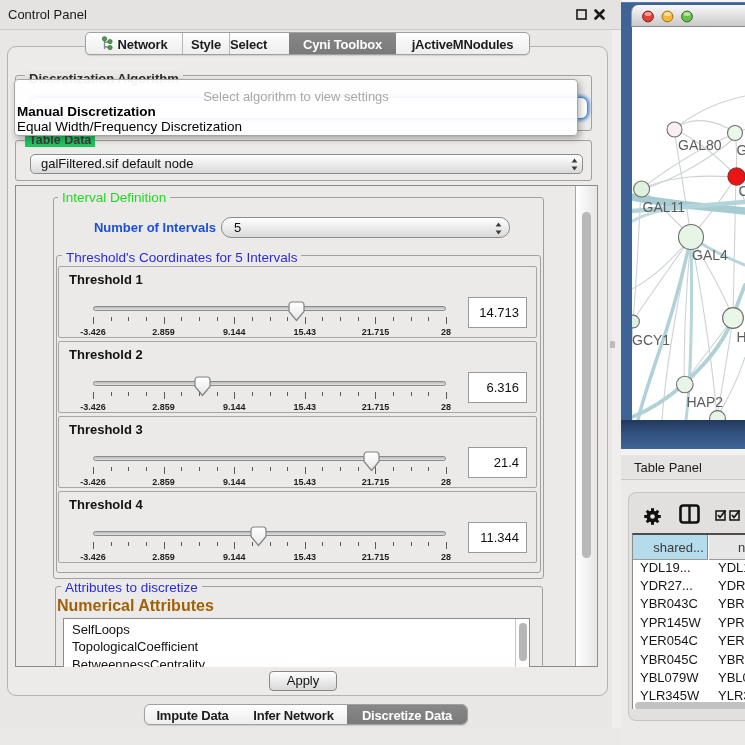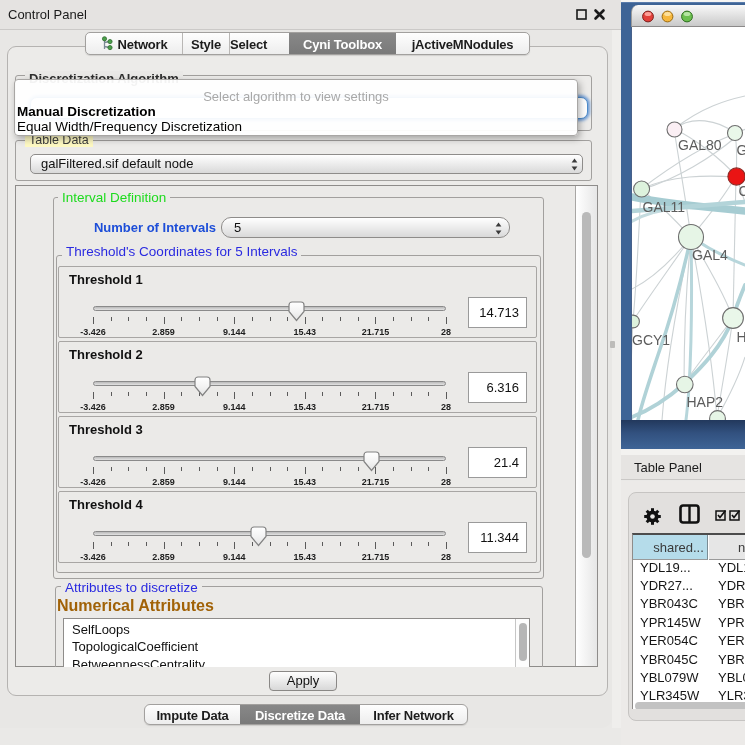--- a/index.html
+++ b/index.html
@@ -13,37 +13,37 @@
       <path d="M2.5,2.5 L10.5,10.5 M10.5,2.5 L2.5,10.5" stroke="#1a1a1a" stroke-width="2.6" stroke-linecap="round"></path>
     </svg>
 </div>
 <div style="position:absolute;left:0;top:30px;width:612px;height:698px;background:#e8e7e5;border-bottom-right-radius:10px"></div>
 <div style="position:absolute;left:612px;top:30px;width:9px;height:698px;background:#efeeec"></div>
 <div style="position:absolute;left:7px;top:46px;width:601px;height:650px;background:#ecebe9;border:1px solid #b5b3b1;border-radius:9px"></div>
 <div style="position:absolute;left:15px;top:75px;width:577px;height:56px;border:1px solid #a2a09e;border-radius:3px"></div>
 <div style="position:absolute;left:25px;top:71px;padding:0 4px;background:#e9e8e6;font-size:13px;font-weight:bold;color:#2e2e2e">Discretization Algorithm</div>
 <div style="position:absolute;left:30px;top:97px;width:558px;height:22px;background:#fff;border:1.5px solid #569;border-radius:7px;box-shadow:0 0 3px 2px rgba(85,140,210,0.8);border-color:#4f8cc9"></div>
 <div style="position:absolute;left:15px;top:140px;width:577px;height:41px;border:1px solid #a2a09e;border-radius:3px"></div>
-<div style="position:absolute;left:25px;top:133px;padding:0 4px;background:#fef9c3;font-size:12.5px;font-weight:normal;color:#3c3c3c">Table Data</div>
+<div style="position:absolute;left:25px;top:133px;padding:0 4px;background:#22c55e;font-size:12.5px;font-weight:bold;color:#3c3c3c">Table Data</div>
 <div style="position:absolute;left:30px;top:154px;width:553px;height:20px;background:linear-gradient(#ffffff,#d9d9d9);border:1px solid #8e8c8a;border-radius:5px;font-size:13px;color:#111;line-height:18px;padding-left:10px">galFiltered.sif default node
 <svg width="7" height="13" viewBox="0 0 7 13" style="position:absolute;right:4.5px;top:3px">
       <path d="M3.5,0.5 L6.4,4.6 L0.6,4.6 Z" fill="#3a3a3a"></path>
       <path d="M3.5,12.5 L6.4,8.4 L0.6,8.4 Z" fill="#3a3a3a"></path>
     </svg></div>
 <div style="position:absolute;left:15px;top:185px;width:583px;height:482px;border:1px solid #8e8c8a;background:#ebeae8;overflow:hidden">
     <div style="position:absolute;left:37px;top:11px;width:491px;height:382px;border:1px solid #a2a09e;border-radius:3px"></div>
     <div style="position:absolute;left:42px;top:4px;padding:0 4px;background:#ebeae8;font-size:13.5px;color:#1ddb1d">Interval Definition</div>
     <div style="position:absolute;left:40px;top:34px;width:160px;text-align:right;font-size:13px;font-weight:bold;color:#1d4ed8">Number of Intervals</div>
     <div style="position:absolute;left:205px;top:31px;width:289px;height:21px;background:linear-gradient(#ffffff,#d9d9d9);border:1px solid #8e8c8a;border-radius:10px;font-size:13px;color:#111;line-height:19px;padding-left:12px">5
 <svg width="7" height="13" viewBox="0 0 7 13" style="position:absolute;right:7px;top:4px">
         <path d="M3.5,0.5 L6.4,4.6 L0.6,4.6 Z" fill="#3a3a3a"></path>
         <path d="M3.5,12.5 L6.4,8.4 L0.6,8.4 Z" fill="#3a3a3a"></path>
       </svg></div>
     <div style="position:absolute;left:40px;top:69px;width:485px;height:318px;border:1px solid #a2a09e;border-radius:3px"></div>
-    <div style="position:absolute;left:46px;top:58px;padding:0 4px;background:#ebeae8;font-size:13.5px;color:#2a2ae0">Threshold's Coordinates for 5 Intervals</div>
+    <div style="position:absolute;left:46px;top:64px;padding:0 4px;background:#ebeae8;font-size:13.5px;color:#2a2ae0">Threshold's Coordinates for 5 Intervals</div>
   </div>
 <div style="position:absolute;left:58px;top:266px;width:479px;height:72px;border:1px solid #a8a6a4;border-radius:2px;box-sizing:border-box">
 <div style="position:absolute;left:10px;top:5px;font-size:13px;font-weight:bold;color:#111">Threshold 1</div>
 <div style="position:absolute;left:34.0px;top:39px;width:353.0px;height:5px;border:1px solid #8a8a8a;border-radius:3px;background:linear-gradient(#b9b9b9,#e3e3e3);box-sizing:border-box"></div>
 <div style="position:absolute;left:34.0px;top:50px;width:1px;height:7px;background:#5a5a5a"></div>
     <div style="position:absolute;left:51.7px;top:50px;width:1px;height:4px;background:#5a5a5a"></div>
     <div style="position:absolute;left:69.3px;top:50px;width:1px;height:4px;background:#5a5a5a"></div>
     <div style="position:absolute;left:86.9px;top:50px;width:1px;height:4px;background:#5a5a5a"></div>
     <div style="position:absolute;left:104.6px;top:50px;width:1px;height:7px;background:#5a5a5a"></div>
     <div style="position:absolute;left:122.2px;top:50px;width:1px;height:4px;background:#5a5a5a"></div>
@@ -228,22 +228,22 @@
         <circle cx="9" cy="5.6" r="2.1" fill="#4ba04b" stroke="#2e6b2e" stroke-width="0.8"></circle>
         <circle cx="9" cy="11.6" r="2.1" fill="#4ba04b" stroke="#2e6b2e" stroke-width="0.8"></circle>
       </svg>Network</div>
     <div style="float:left;width:47px;height:23px;line-height:23px;text-align:center;font-size:13px;font-weight:bold;letter-spacing:-0.2px;color:#1c1c1c;border-left:1px solid #b9b7b5;box-sizing:border-box;white-space:nowrap">Style</div>
     <div style="float:left;width:60px;height:23px;line-height:23px;text-align:left;font-size:13px;font-weight:bold;letter-spacing:-0.2px;color:#1c1c1c;border-left:1px solid #b9b7b5;box-sizing:border-box;white-space:nowrap">Select</div>
     <div style="float:left;width:107px;height:23px;line-height:23px;text-align:center;font-size:13px;font-weight:bold;letter-spacing:-0.2px;background:linear-gradient(#888,#787878);color:#fff;box-sizing:border-box;white-space:nowrap">Cyni Toolbox</div>
     <div style="float:left;width:133px;height:23px;line-height:23px;text-align:center;font-size:13px;font-weight:bold;letter-spacing:-0.2px;color:#1c1c1c;box-sizing:border-box;white-space:nowrap">jActiveMNodules</div>
   </div>
 <div style="position:absolute;left:144px;top:704px;width:324px;height:21px;background:linear-gradient(#fefefe,#ededed);border:1px solid #a2a09e;border-radius:6px;box-sizing:border-box;overflow:hidden;box-shadow:0 1px 1px rgba(0,0,0,0.12)">
     <div style="float:left;width:95px;height:21px;line-height:21px;text-align:center;font-size:13px;font-weight:bold;letter-spacing:-0.2px;color:#1c1c1c;box-sizing:border-box;white-space:nowrap">Impute Data</div>
+    <div style="float:left;width:107px;height:21px;line-height:21px;text-align:center;font-size:13px;font-weight:bold;letter-spacing:-0.2px;color:#1c1c1c;box-sizing:border-box;white-space:nowrap">Infer Network</div>
     <div style="float:left;width:120px;height:21px;line-height:21px;text-align:center;font-size:13px;font-weight:bold;letter-spacing:-0.2px;background:linear-gradient(#888,#787878);color:#fff;box-sizing:border-box;white-space:nowrap">Discretize Data</div>
-    <div style="float:left;width:107px;height:21px;line-height:21px;text-align:center;font-size:13px;font-weight:bold;letter-spacing:-0.2px;color:#1c1c1c;box-sizing:border-box;white-space:nowrap">Infer Network</div>
   </div>
 <div style="position:absolute;left:14px;top:79px;width:564px;height:57px;background:rgba(255,255,255,0.94);border:1px solid #a8a6a4;border-radius:4px;box-shadow:2px 3px 7px rgba(0,0,0,0.3);z-index:50">
 <div style="position:absolute;left:0;top:9px;width:100%;text-align:center;font-size:13px;color:#a8a8a8">Select algorithm to view settings</div>
 <div style="position:absolute;left:2px;top:24px;font-size:13.5px;font-weight:bold;color:#000">Manual Discretization</div>
 <div style="position:absolute;left:2px;top:39px;font-size:13.5px;color:#000">Equal Width/Frequency Discretization</div>
 </div>
 <div style="position:absolute;left:610px;top:341px;width:5px;height:7px;background:#bdbcba;border-radius:1px"></div>
 <div style="position:absolute;left:621px;top:0;width:124px;height:2px;background:#f6f5f3"></div>
 <div style="position:absolute;left:621px;top:2px;width:124px;height:447px;background:#3e6496;border-top:1px solid #5a7cab"></div>
 <div style="position:absolute;left:621px;top:420px;width:124px;height:29px;background:linear-gradient(#22385c,#32517f 45%,#3e6496)"></div>

